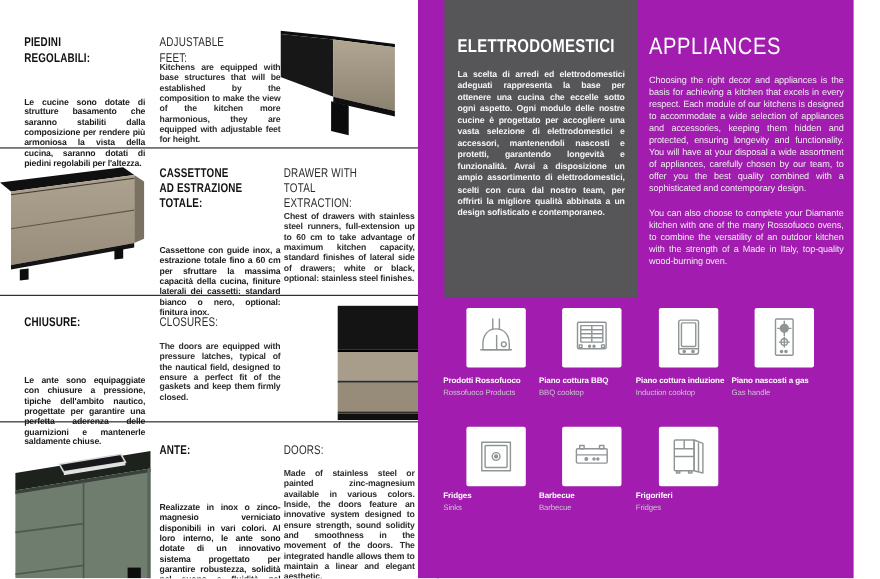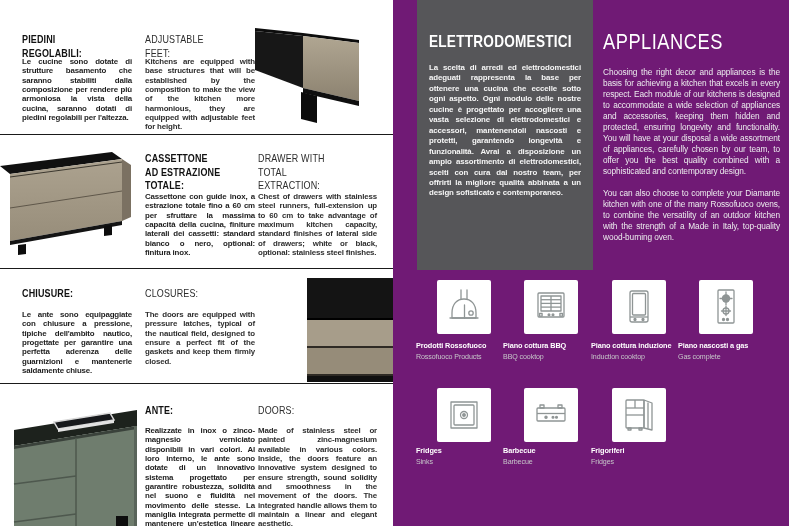--- a/index.html
+++ b/index.html
@@ -8,24 +8,24 @@
   
   .hr{position:absolute;left:0;width:399px;height:1px;background:#1a1a1a;}
   .vr{position:absolute;left:397px;top:0;width:2px;height:526px;background:#0f0f0f;}
   
   .tb{position:absolute;}
   .h-it,.h-en{text-transform:uppercase;font-size:11.5px;line-height:13.5px;
       transform:scaleX(0.78);transform-origin:0 0;white-space:normal;width:128%;color:#111;}
   .h-it{font-weight:bold;letter-spacing:0.2px;}
   .h-en{font-weight:400;color:#2c2c2c;letter-spacing:0.2px;}
   .b-it,.b-en{font-size:7.9px;line-height:9.35px;text-align:justify;letter-spacing:-0.15px;}
-  .b-it{font-weight:bold;color:#1d1d1d;}
+  .b-it{font-weight:bold;color:#1d1d1d;margin-top:31px;}
   .b-en{font-weight:700;color:#2f2f2f;}
   
-  .right-page{position:absolute;left:393px;top:0;width:396px;height:526px;background:#701a75;}
+  .right-page{position:absolute;left:380px;top:0;width:396px;height:526px;background:#a21caf;}
   .dark-panel{position:absolute;left:24px;top:0;width:176px;height:270px;background:#565659;}
   .rp-title{position:absolute;text-transform:uppercase;color:#ffffff;
       transform:scaleX(0.8);transform-origin:0 0;white-space:nowrap;}
   .t-it{left:36px;top:32px;font-size:17px;font-weight:bold;letter-spacing:0.3px;}
   .t-en{left:210px;top:30px;font-size:21.5px;font-weight:400;letter-spacing:0.6px;transform:scaleX(0.85);}
   .rp-p{position:absolute;text-align:justify;letter-spacing:-0.1px;}
   .rp-it{left:36px;width:152px;color:#f5f5f5;font-weight:bold;font-size:7.9px;line-height:10.45px;}
   .rp-en{left:210px;width:177px;color:#ececee;font-weight:400;font-size:8.3px;line-height:11px;}
   
   .card{position:absolute;width:54px;height:54px;background:#ffffff;border-radius:2px;
@@ -190,21 +190,21 @@
       </svg>
     </div>
 
     <div class="lbl1" style="left:23px;top:341px">Prodotti Rossofuoco</div>
     <div class="lbl2" style="left:23px;top:353px">Rossofuoco Products</div>
     <div class="lbl1" style="left:110px;top:341px">Piano cottura BBQ</div>
     <div class="lbl2" style="left:110px;top:353px">BBQ cooktop</div>
     <div class="lbl1" style="left:198px;top:341px">Piano cottura induzione</div>
     <div class="lbl2" style="left:198px;top:353px">Induction cooktop</div>
     <div class="lbl1" style="left:285px;top:341px">Piano nascosti a gas</div>
-    <div class="lbl2" style="left:285px;top:353px">Gas complete</div>
+    <div class="lbl2" style="left:285px;top:353px">Gas handle</div>
 
     <div class="card" style="left:44px;top:388px">
       <svg width="40" height="40" viewBox="0 0 40 40" fill="none" stroke="#8f9595" stroke-width="1.3" stroke-linejoin="round">
         <rect x="7" y="7" width="26" height="26"></rect>
         <rect x="10" y="10" width="20" height="20" rx="1"></rect>
         <circle cx="20" cy="20" r="3.5"></circle>
         <circle cx="20" cy="20" r="1.3" fill="#8f9595"></circle>
       </svg>
     </div>
     <div class="card" style="left:131px;top:388px">

